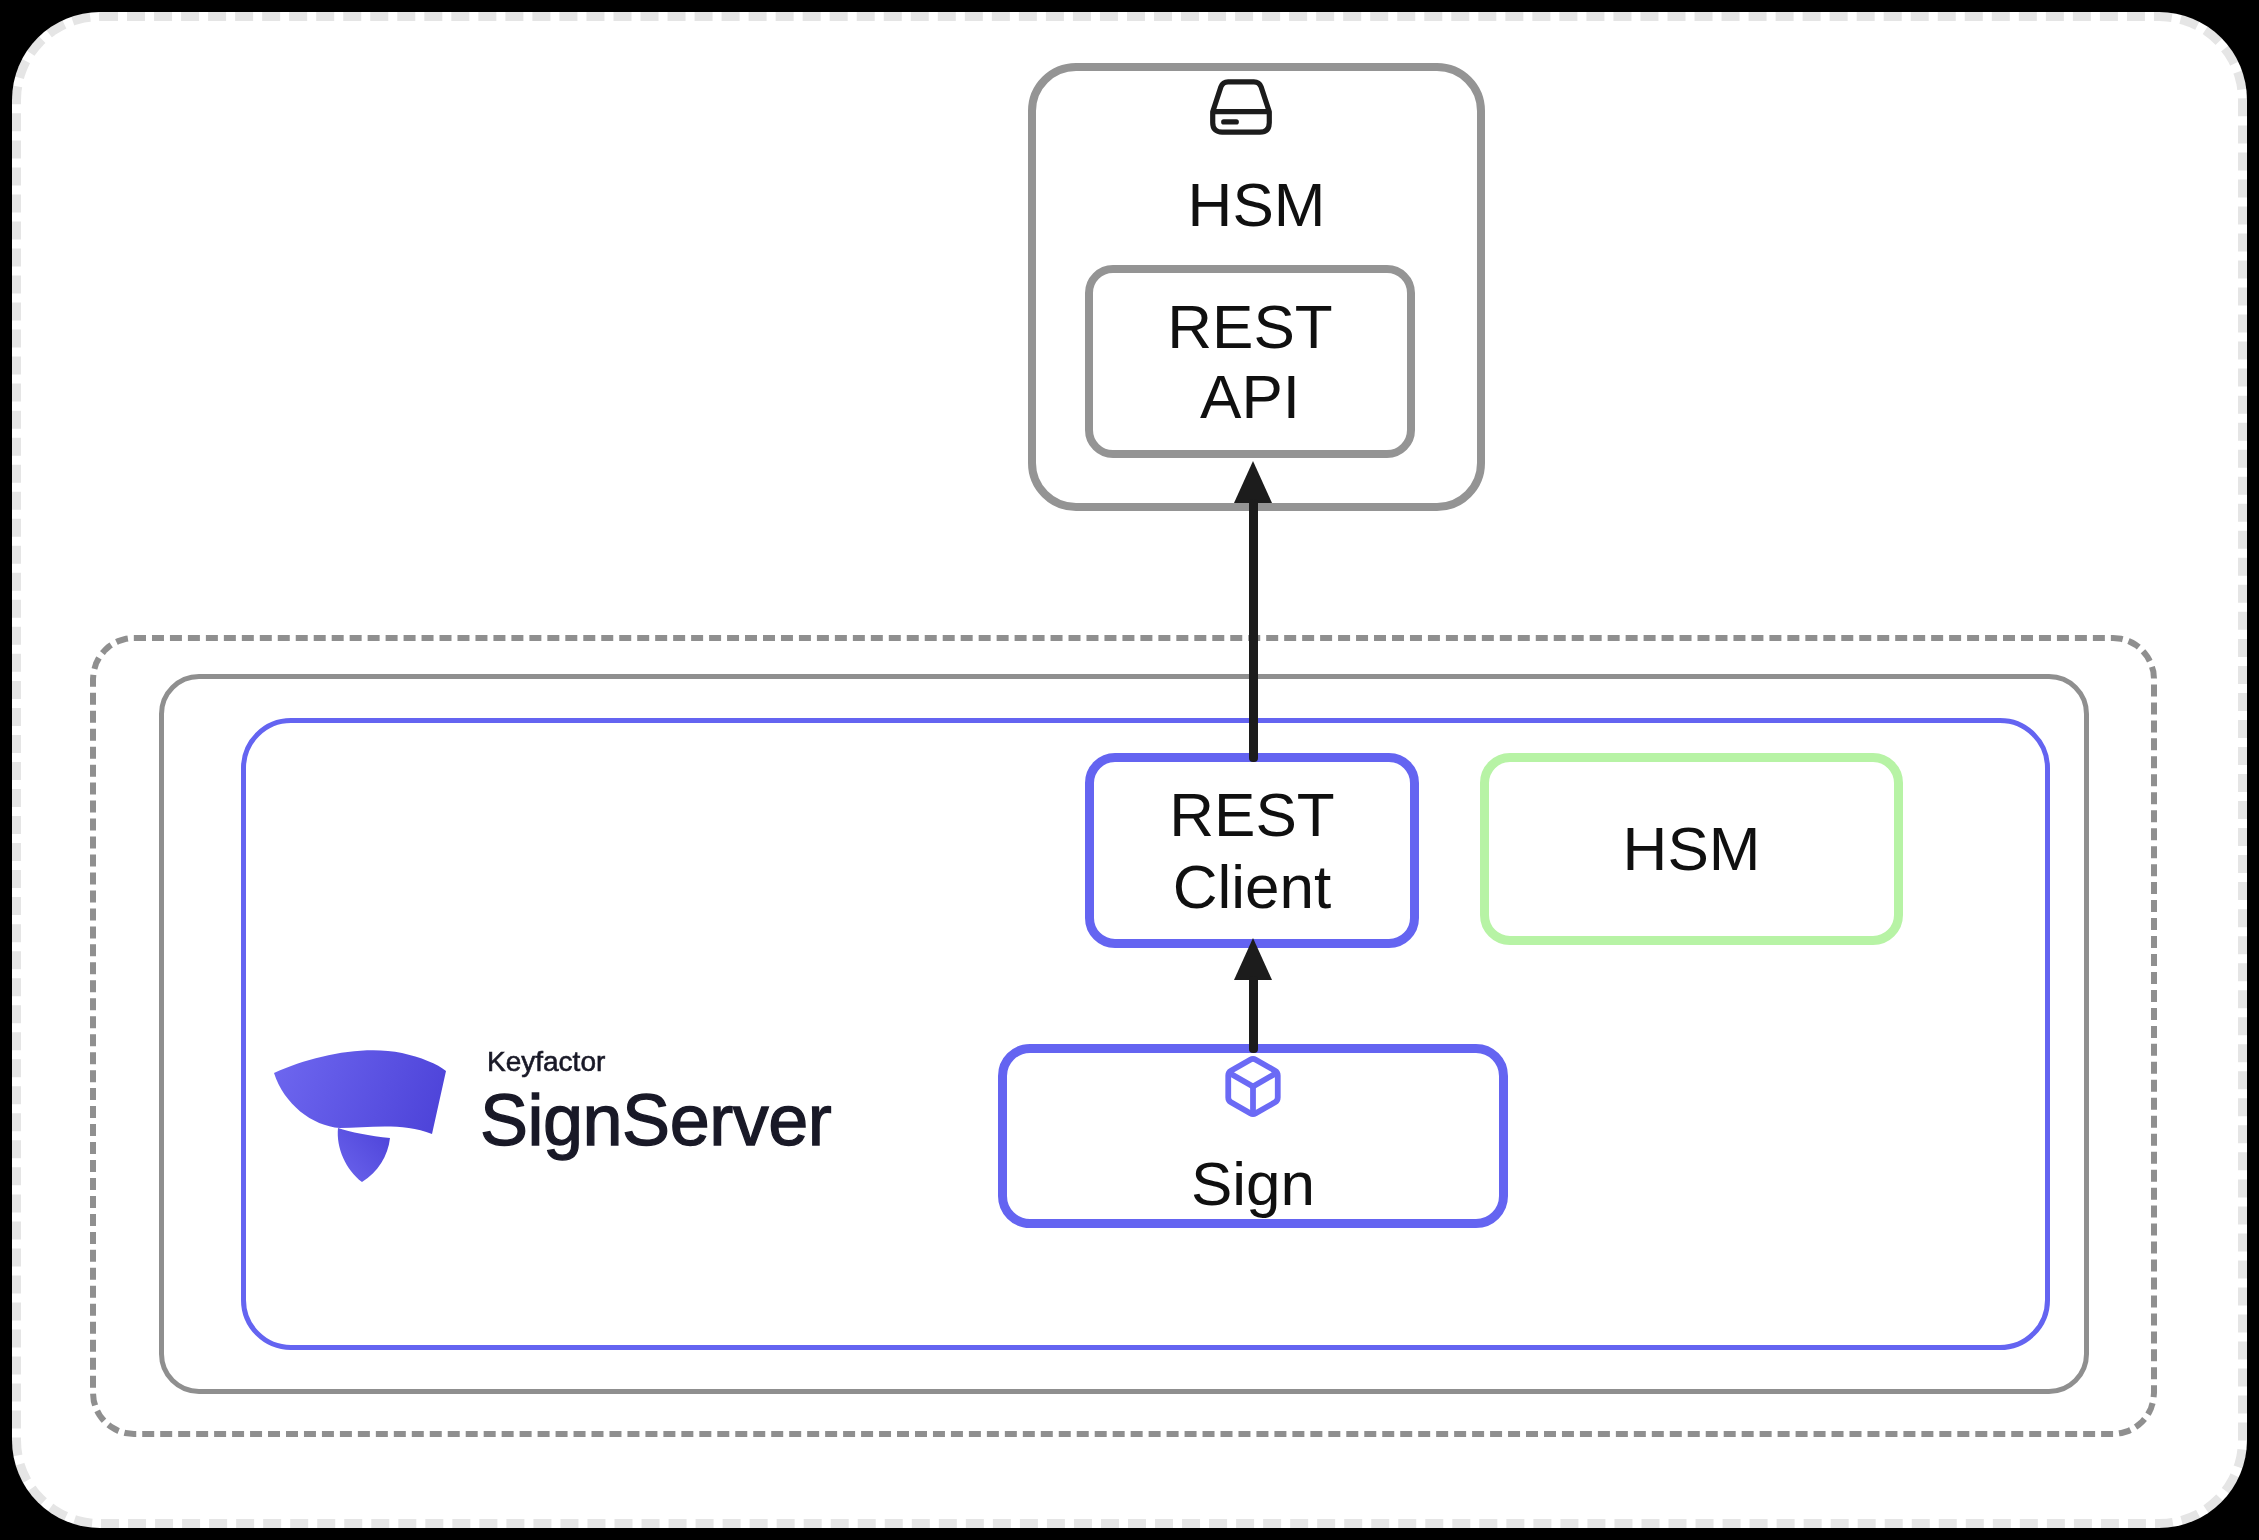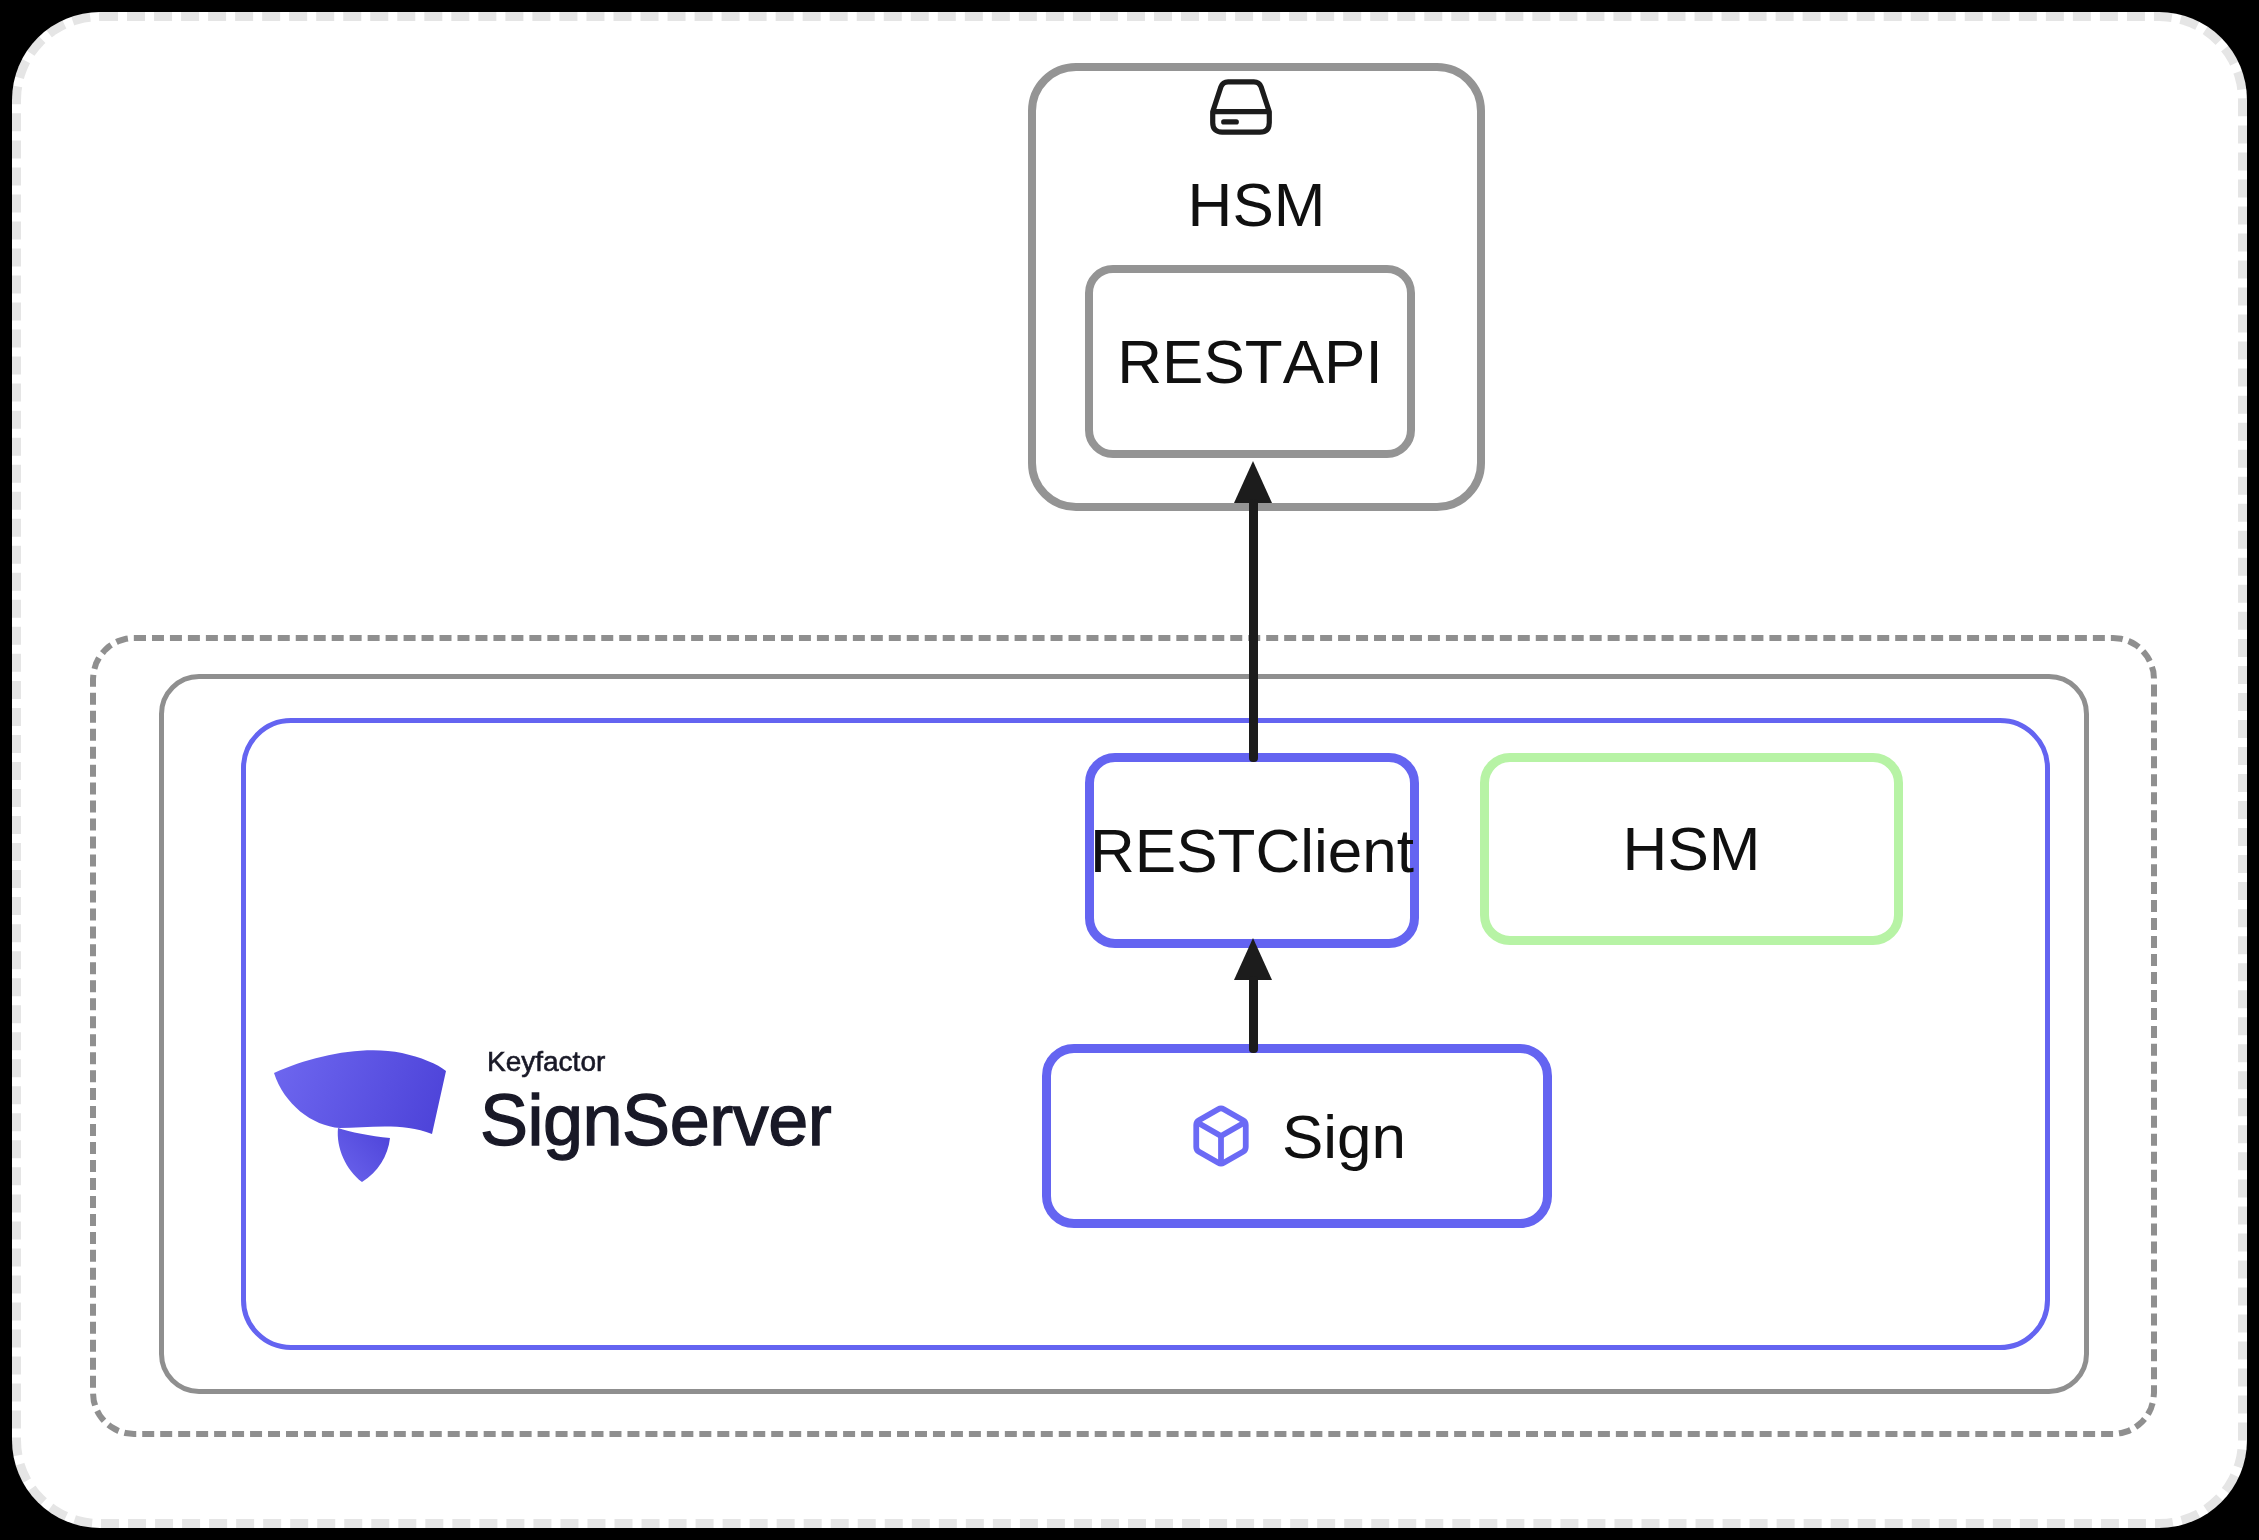--- a/index.html
+++ b/index.html
@@ -8,31 +8,31 @@
   .card{position:absolute;left:12px;top:12px;width:2235px;height:1516px;background:#fff;
         border:9px dashed #e5e5e5;border-radius:88px;box-sizing:border-box;}
   .stage{position:absolute;inset:0;}
 
   
   .hsm-outer{position:absolute;left:1028px;top:63px;width:457px;height:448px;
              border:8px solid #949494;border-radius:48px;box-sizing:border-box;}
   .hsm-icon{position:absolute;left:1203px;top:74px;width:76px;height:66px;}
   .hsm-label{position:absolute;left:1028px;top:170px;width:457px;text-align:center;
              font-size:62px;line-height:70px;color:#101010;}
-  .node{position:absolute;box-sizing:border-box;display:flex;
+  .node{position:absolute;box-sizing:border-box;display:flex;flex-direction:column;
         align-items:center;justify-content:center;text-align:center;
         font-size:62px;color:#101010;background:#fff;}
   .rest-api{left:1085px;top:265px;width:330px;height:193px;border:8px solid #949494;
             border-radius:28px;line-height:70px;}
   .rest-client{left:1085px;top:753px;width:334px;height:195px;border:9px solid #6464f1;
                border-radius:30px;line-height:72px;}
   .hsm-config{left:1480px;top:753px;width:423px;height:192px;border:9px solid #b7f3a5;
               border-radius:30px;line-height:72px;}
   .sign-box{left:998px;top:1044px;width:510px;height:184px;border:9px solid #6464f1;
-            border-radius:32px;flex-direction:row;gap:28px;margin-left:44px;}
+            border-radius:32px;flex-direction:column;gap:28px;}
 
   
   .dashed-rect{position:absolute;left:90px;top:635px;width:2067px;height:802px;
                border:6px dashed #8f8f8f;border-radius:44px;box-sizing:border-box;}
   .gray-rect{position:absolute;left:159px;top:674px;width:1930px;height:720px;
              border:5px solid #8f8f8f;border-radius:40px;box-sizing:border-box;}
   .blue-rect{position:absolute;left:241px;top:718px;width:1809px;height:632px;
              border:5px solid #6464f1;border-radius:50px;box-sizing:border-box;}
 
   

